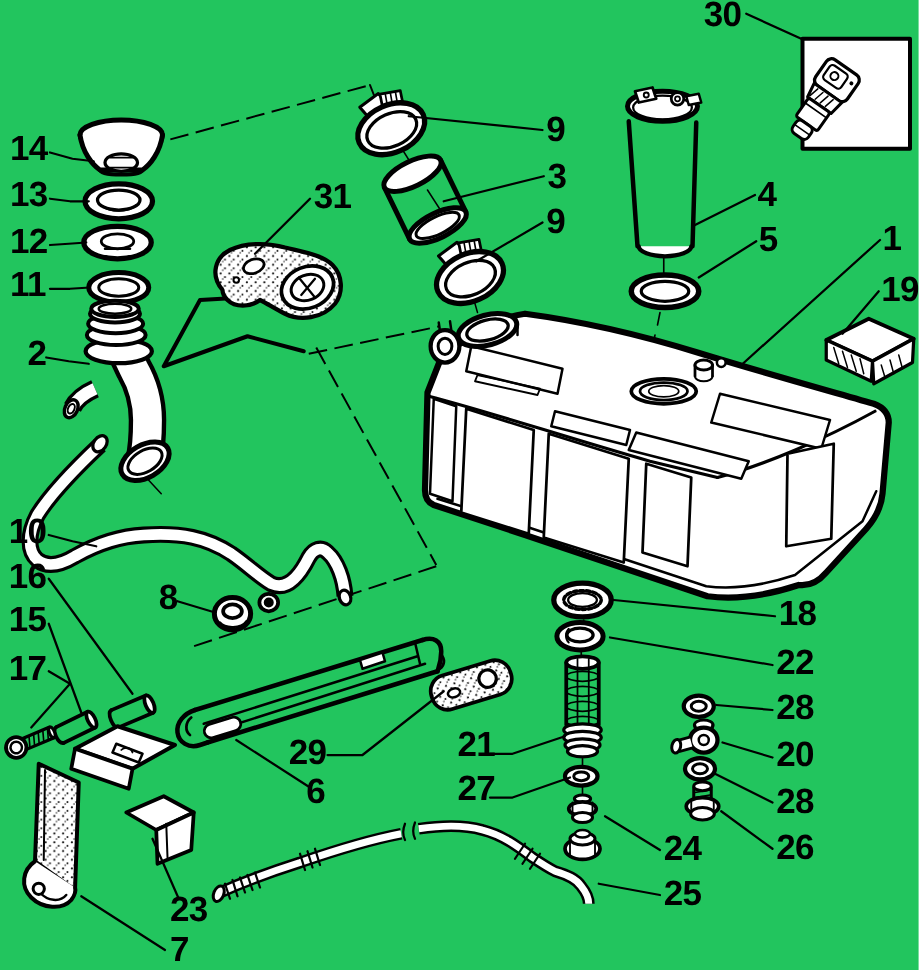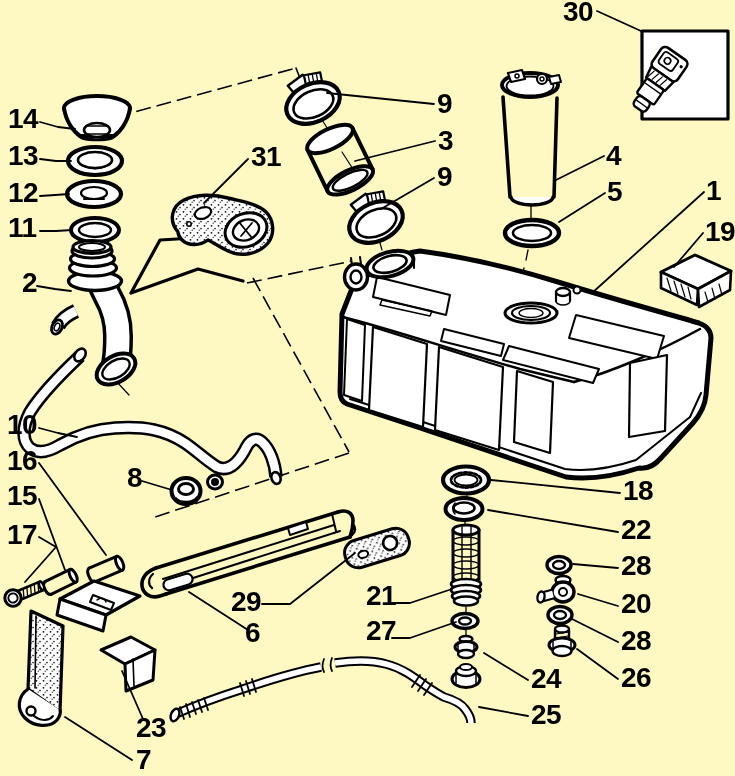--- a/index.html
+++ b/index.html
@@ -1,16 +1,16 @@
 <!DOCTYPE html>
 <html><head>
 <meta charset="utf-8">
 <style>
   html,body{margin:0;padding:0;background:#fff;}
-  .stage{position:relative;width:735px;height:776px;background:#fef9c3;overflow:hidden;}
+  .stage{position:relative;width:735px;height:776px;background:#22c55e;overflow:hidden;}
   svg{display:block;}
   text.callout{font:700 28px "Liberation Sans", sans-serif;fill:#000;stroke:none;letter-spacing:-0.5px;}
   .dash{stroke-dasharray:15 6;stroke-linecap:butt;}
 </style>
 </head>
 <body>
 
 <div class="stage">
 <svg width="735" height="776" viewBox="0 0 735 776">
   <defs>

